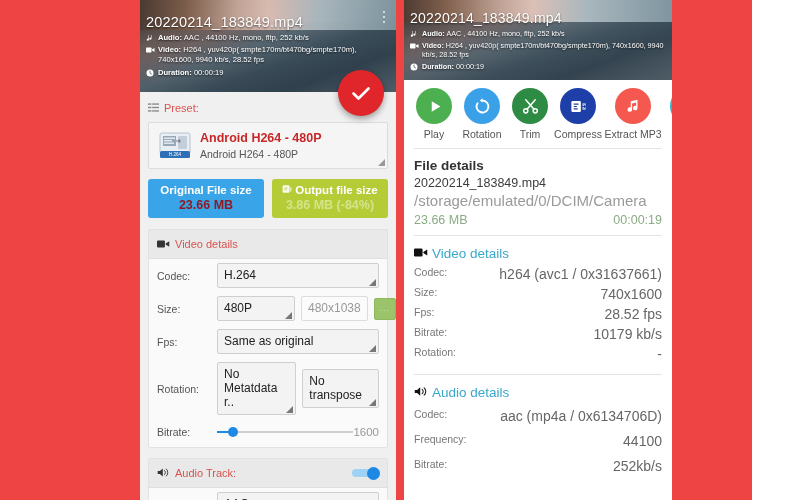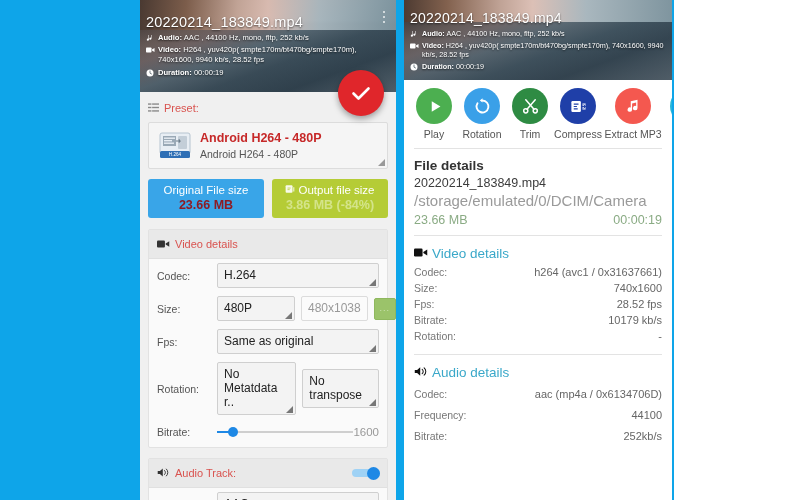--- a/index.html
+++ b/index.html
@@ -2,21 +2,21 @@
 <html><head>
 <meta charset="utf-8">
 <style>
   * { box-sizing: border-box; margin: 0; padding: 0; }
   html, body {
     width: 800px; height: 500px;
     background: #ffffff;
     font-family: "Liberation Sans", sans-serif;
     overflow: hidden;
   }
-  .stage { position: relative; width: 674px; height: 500px; background: #0ea5e9; }
+  .stage { position: relative; width: 752px; height: 500px; background: #ef4444; }
 
   
   .panel-left {
     position: absolute; left: 140px; top: 0; width: 256px; height: 500px;
     background: #f0f0f0; overflow: hidden;
   }
   .vid-header {
     position: relative; width: 100%; height: 92px;
     background:
       linear-gradient(to bottom, rgba(0,0,0,0) 0%, rgba(0,0,0,0) 22%, rgba(40,50,60,0.55) 26%, rgba(40,50,60,0.62) 100%),
@@ -58,21 +58,21 @@
   .preset-thumb { width: 34px; height: 28px; flex: 0 0 auto; position: relative; }
   .preset-txt .p1 { color: #c62828; font-weight: bold; font-size: 12.5px; }
   .preset-txt .p2 { color: #555; font-size: 10.5px; margin-top: 3px; }
   .corner-tri { position: absolute; right: 2px; bottom: 2px; width: 0; height: 0;
     border-left: 7px solid transparent; border-bottom: 7px solid #999; }
 
   .size-row { display: flex; gap: 8px; padding: 10px 8px 8px 8px; }
   .size-chip { flex: 1 1 0; border-radius: 3px; padding: 5px 4px 6px; text-align: center; }
   .size-chip.blue { background: #39a5e8; }
   .size-chip.green { background: #b5cc36; }
-  .size-chip .t { font-size: 11.5px; color: #ffffff; display: flex; align-items: center; justify-content: center; gap: 3px; }
+  .size-chip .t { font-size: 11.5px; color: #ffffff; display: flex; align-items: center; justify-content: center; gap: 3px; font-weight: bold; }
   .size-chip.blue .v { font-size: 12.5px; font-weight: bold; color: #8e1b24; margin-top: 2px; }
   .size-chip.green .v { font-size: 12.5px; font-weight: bold; color: #d4e48a; margin-top: 2px; }
 
   .sec { margin: 3px 8px 0 8px; background: #fafafa; border: 1px solid #e2e2e2; border-radius: 2px; }
   .sec-head { background: #e9e9e9; padding: 5px 8px; display: flex; align-items: center; gap: 5px; border-bottom: 1px solid #e0e0e0; position: relative; }
   .sec-head .sh-txt { color: #d9534f; font-size: 11px; }
   .toggle { position: absolute; right: 7px; top: 50%; transform: translateY(-50%); width: 28px; height: 12px; }
   .toggle .track { position: absolute; left: 0; top: 2px; width: 28px; height: 8px; border-radius: 5px; background: #9fd2f5; }
   .toggle .knob { position: absolute; right: 0; top: 0; width: 13px; height: 13px; border-radius: 50%; background: #1e88e5; }
 
@@ -120,21 +120,21 @@
   .fd .fname { font-size: 12.5px; color: #3c3c3c; margin-top: 3px; }
   .fd .fpath { font-size: 15px; color: #9a9a9a; margin-top: 2px; }
   .fd .frow2 { display: flex; justify-content: space-between; margin-top: 4px; }
   .fd .frow2 span { font-size: 12.5px; color: #8aab84; }
 
   .dsec { padding: 8px 10px 2px 10px; }
   .dsec .dh { display: flex; align-items: center; gap: 4px; }
   .dsec .dh .dt { color: #3aa8c9; font-size: 13.5px; }
   .dl { display: flex; justify-content: space-between; margin-top: 9px; }
   .dl .k { font-size: 10.5px; color: #777; }
-  .dl .v { font-size: 11px; color: #666; text-align: right; }
+  .dl .v { font-size: 14px; color: #666; text-align: right; }
   .dsec.first .dl { margin-top: 4px; }
   .dl-gap { margin-top: 7px; }
 </style>
 </head>
 <body>
 
 <div class="stage">
 
   <div class="panel-left">
 

